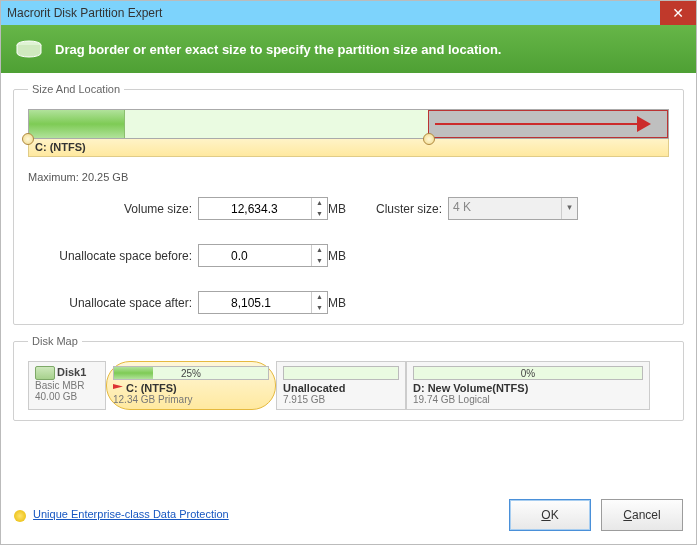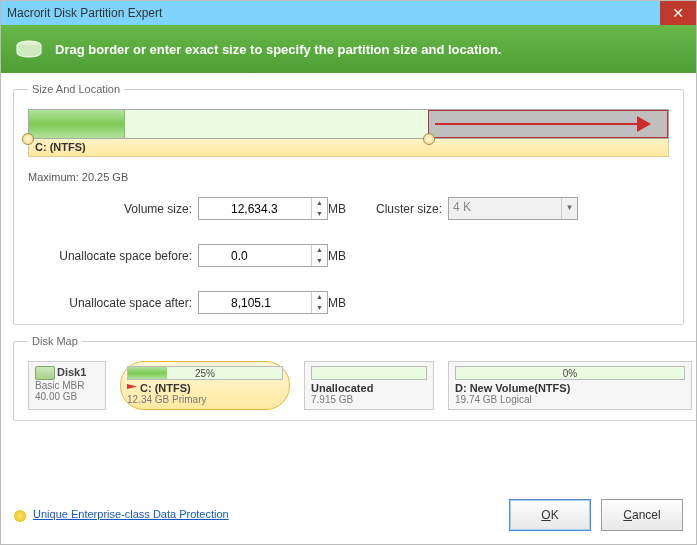--- a/index.html
+++ b/index.html
@@ -33,21 +33,21 @@
 .form-grid { display: grid; grid-template-columns: 160px 130px 30px 90px 130px 20px; row-gap: 24px; align-items: center; font-size: 12px; color: #333; margin-top: 14px; margin-left: 10px; }
 .form-grid label { text-align: right; padding-right: 6px; }
 .spinner { display: flex; border: 1px solid #a6a6a6; height: 23px; background: #fff; padding-left: 28px; }
 .spinner input { border: none; flex: 1; padding: 0 4px; font-size: 12px; outline: none; width: 100%; }
 .spinner .spins { width: 16px; display: flex; flex-direction: column; border-left: 1px solid #ccc; }
 .spinner .spins div { flex:1; font-size:7px; text-align:center; color:#555; cursor:pointer; line-height:10px; }
 .combo { display:flex; border:1px solid #a6a6a6; height:23px; background:#f0f0f0; color:#888; }
 .combo span { flex:1; padding:2px 4px; font-size:12px; }
 .combo .dd { width:16px; border-left:1px solid #ccc; text-align:center; font-size:9px; line-height:19px; color:#666; }
 
-.diskmap-row { display:flex; gap:14px; }
+.diskmap-row { display:flex; gap:0; }
 .dm-box { border:1px solid #ccc; background:#f6f6f6; padding:4px 6px 4px 6px; font-size:11px; color:#444; position:relative; }
 .dm-disk { width:78px; }
 .dm-disk .icon { display:inline-block; width:20px; height:14px; background:linear-gradient(#cde8bb,#a7d18d); border:1px solid #7da867; border-radius:2px; vertical-align:middle; margin-right:2px; }
 .dm-part { flex:0 0 auto; }
 .dm-part.active { border:1px solid #e5b93e; background:linear-gradient(#fff7d8,#ffe9a0); }
 .dm-bar { height:14px; border:1px solid #bbb; background:#eafbe1; position:relative; margin-bottom:2px; overflow:hidden; }
 .dm-bar .fill { height:100%; background:linear-gradient(#b1e29b,#7ecb55,#b1e29b); }
 .dm-bar .pct { position:absolute; left:50%; top:0; transform:translateX(-50%); font-size:10px; color:#444; line-height:14px; }
 .dm-title { font-weight:bold; color:#333; }
 .dm-sub { color:#777; font-size:10px; }

